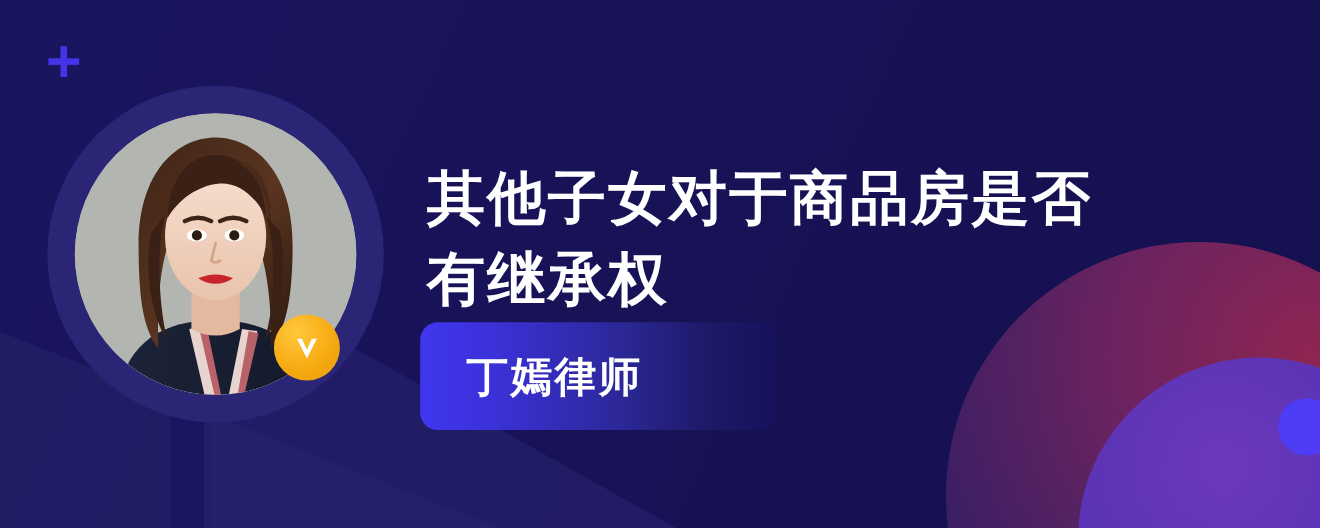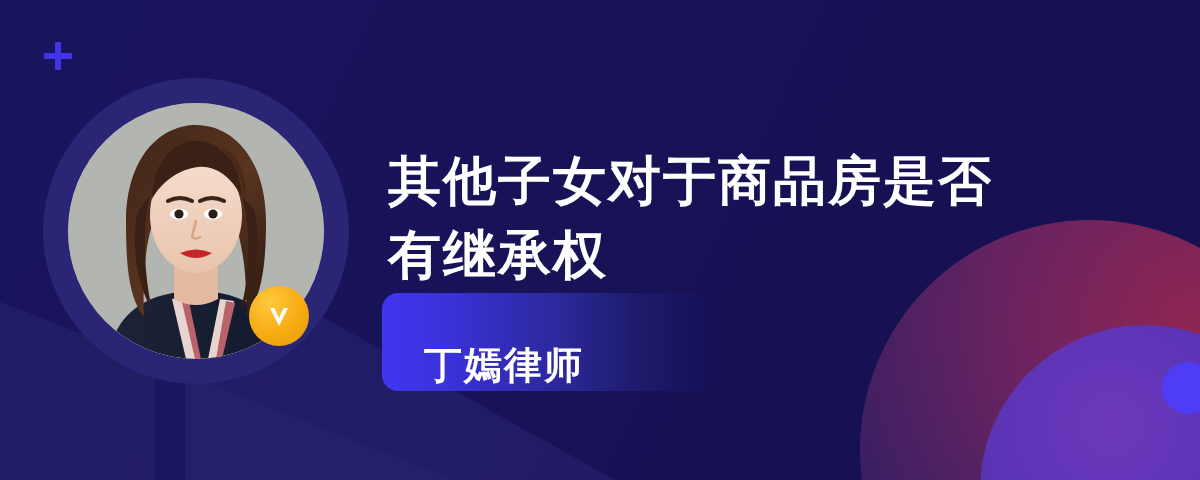--- a/index.html
+++ b/index.html
@@ -153,21 +153,21 @@
   
   .name-pill {
     position: absolute;
     left: 382px;
     top: 293px;
     width: 325px;
     height: 98px;
     border-radius: 16px 16px 16px 16px;
     background: linear-gradient(90deg, #4036ef 0%, #3a31d6 22%, #2c2899 55%, #1d1a69 80%, #16115a 100%);
     display: flex;
-    align-items: flex-end;
+    align-items: center;
     padding-left: 42px;
   }
   .name-pill-label {
     color: #ffffff;
     font-size: 38px;
     font-weight: 700;
     letter-spacing: 2px;
   }
 </style>
 </head>

